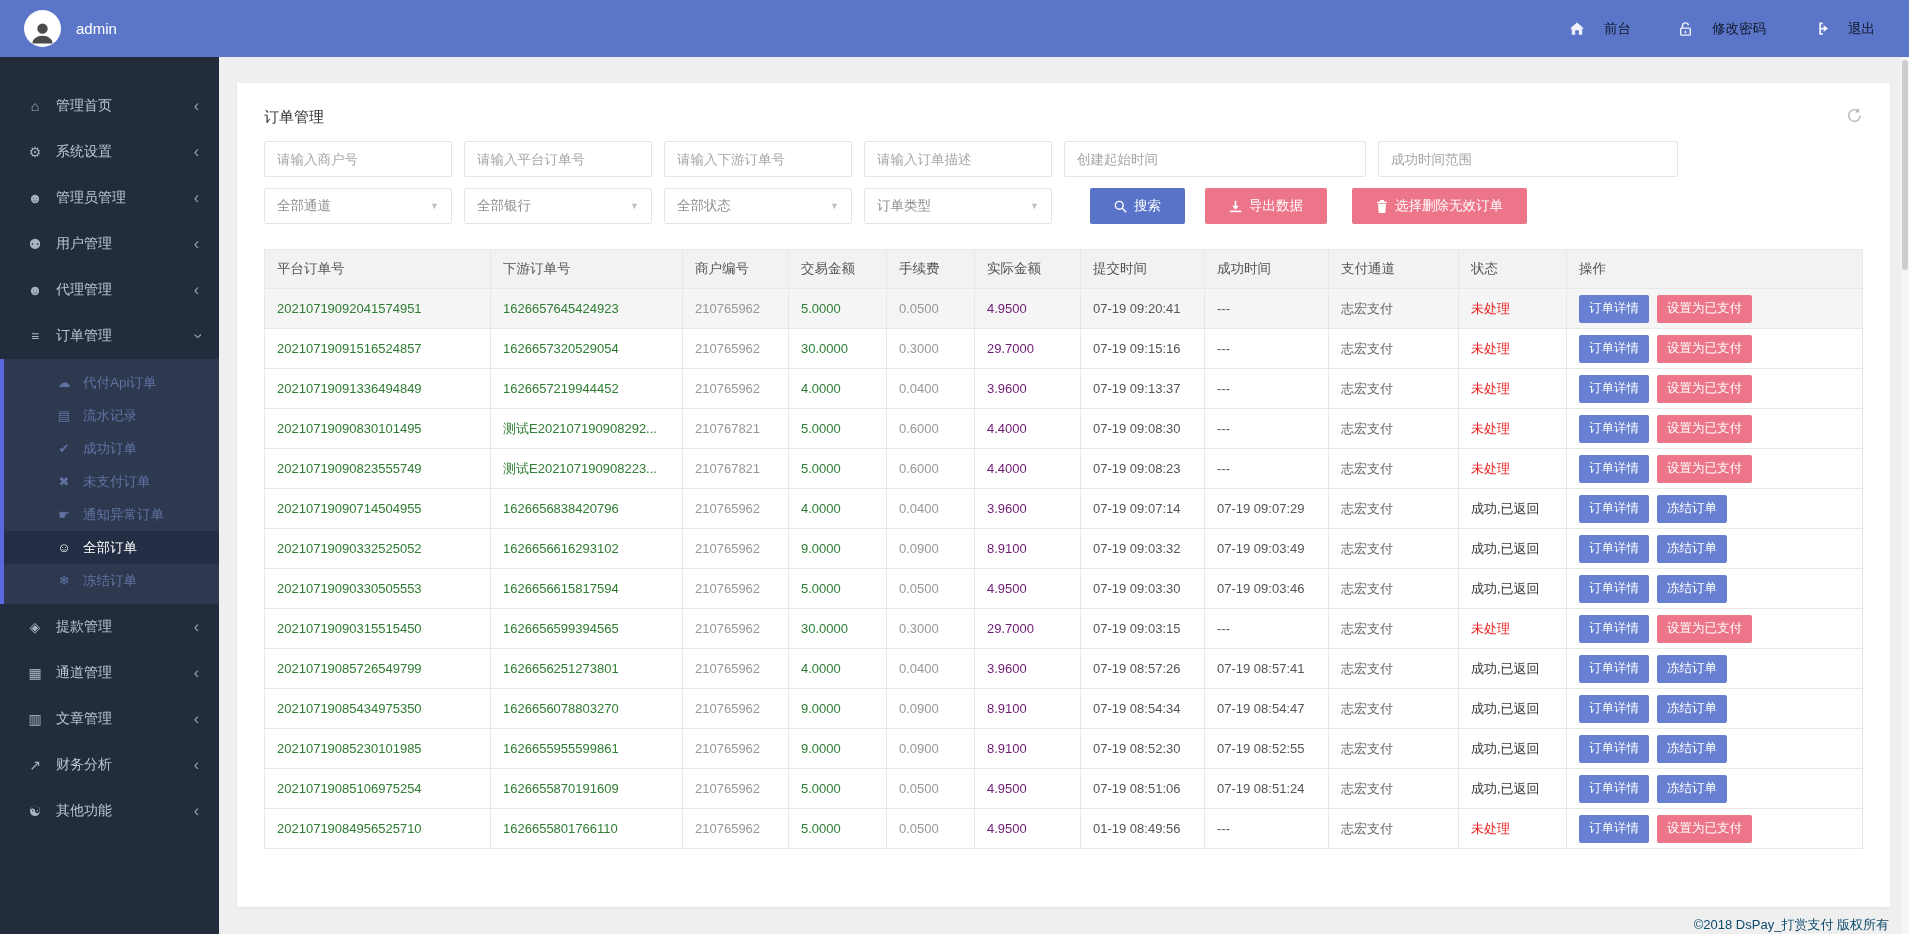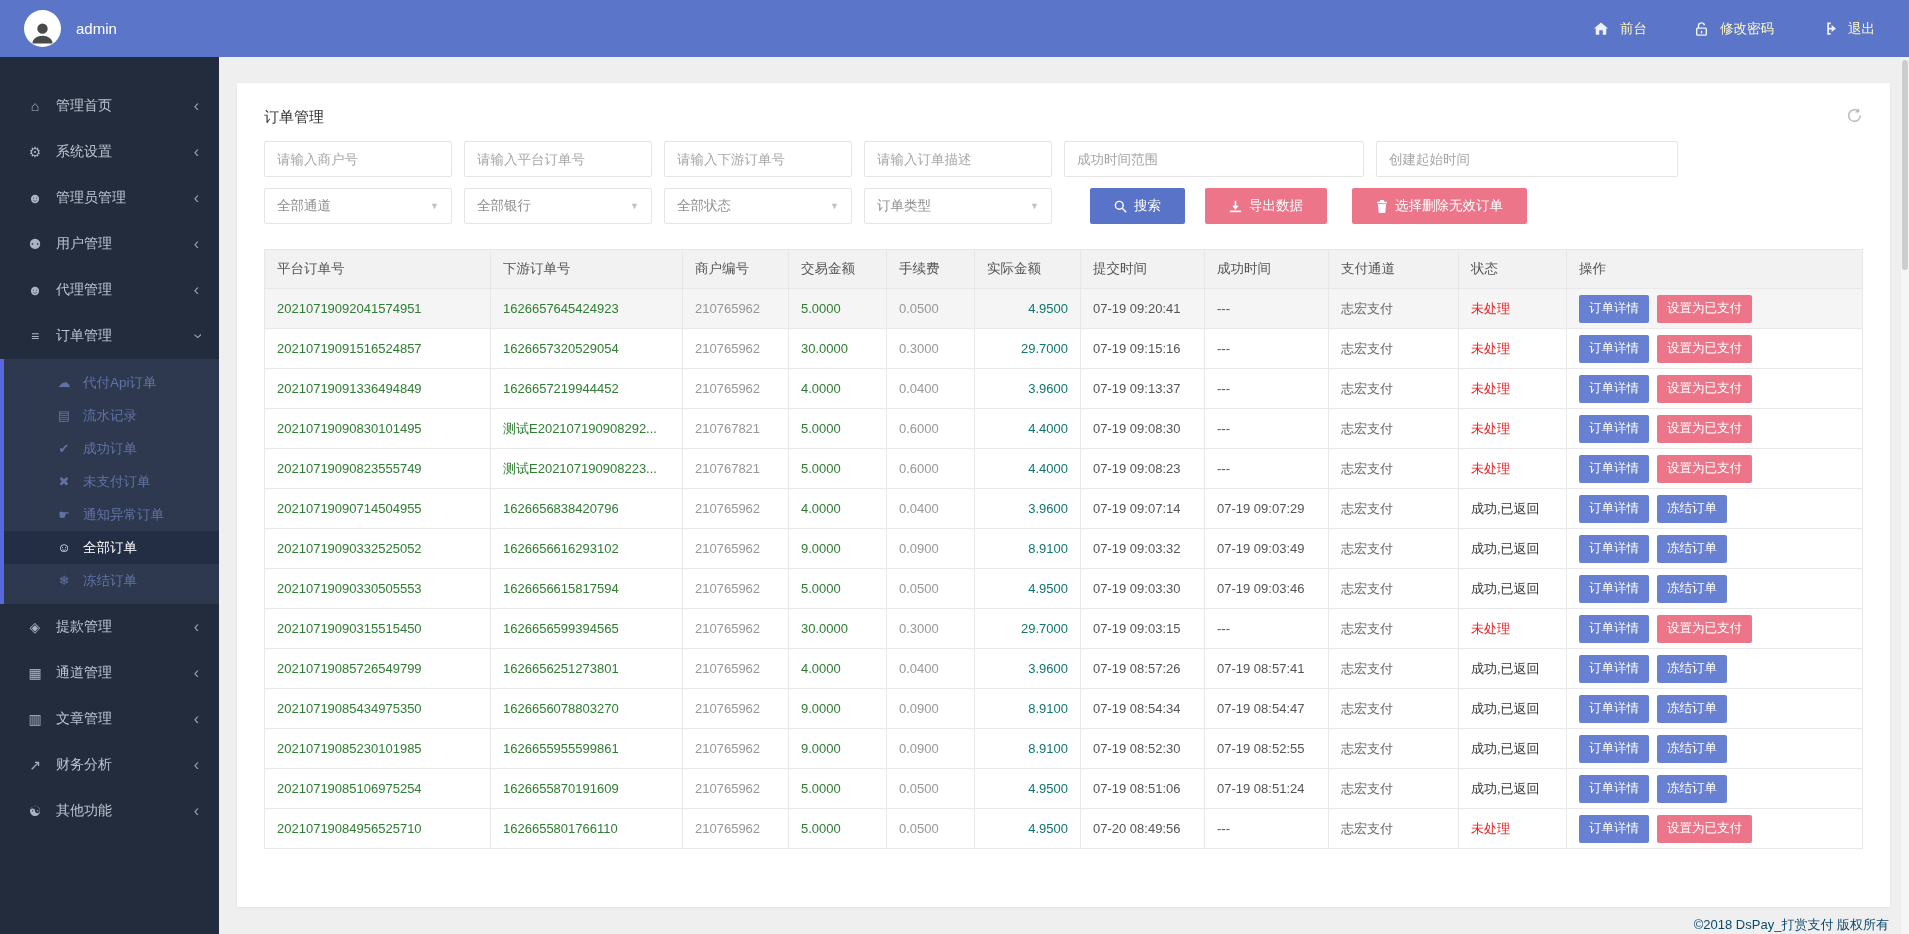--- a/index.html
+++ b/index.html
@@ -11,22 +11,22 @@
   
   .topbar{
     height:57px; background:#5b76c8; display:flex; align-items:center;
     justify-content:space-between; padding:0 34px 0 24px;
   }
   .user-box{ display:flex; align-items:center; gap:15px; }
   .avatar{ width:37px; height:37px; border-radius:50%; background:#fff;
     display:flex; align-items:flex-end; justify-content:center; overflow:hidden; }
   .user-name{ color:#fff; font-size:15px; }
   .topnav{ display:flex; align-items:center; }
-  .topnav-item{ color:#fef9c3; font-size:13.5px; margin-left:48px; display:inline-flex;
-    align-items:center; gap:12px; cursor:pointer; }
+  .topnav-item{ color:#0f172a; font-size:13.5px; margin-left:48px; display:inline-flex;
+    align-items:center; gap:20px; cursor:pointer; }
   .topnav-item svg{ display:block; }
   
   .layout{ display:flex; height:877px; }
   .sidebar{ width:219px; background:#222c3c; flex-shrink:0; padding-top:26px; }
   .side-item{ height:46px; display:flex; align-items:center; padding:0 20px 0 25px;
     color:#bcc5d2; font-size:14px; cursor:pointer; }
   .side-item .ico{ width:20px; margin-right:11px; font-size:14px; color:#a9b3c3; text-align:center; flex-shrink:0;}
   .side-item .lbl{ flex:1; }
   .chev{ color:#97a0b1; font-size:16px; line-height:1; display:inline-block; }
   .chev.down{ transform:rotate(-90deg); }
@@ -62,21 +62,21 @@
   .btn-del{ background:#ed7589; margin-left:13px; }
   
   table{ width:100%; border-collapse:collapse; table-layout:fixed; margin-top:25px; }
   th,td{ border:1px solid #e8e8e8; text-align:left; padding:0 12px; }
   th{ background:#f2f2f2; color:#555; font-size:13.5px; font-weight:normal; height:39px; }
   td{ font-size:13px; height:40px; color:#555; }
   tbody tr{ background:#fff; }
   tbody tr:first-child{ background:#f5f5f5; }
   td.green{ color:#2e7d32; }
   td.gray{ color:#979797; }
-  td.red{ color:#0f766e;text-align:right; }
+  td.red{ color:#701a75; }
   td.time{ color:#555; }
   td.channel{ color:#666; }
   td.st-red{ color:#ef2020; }
   td.st-dark{ color:#333; }
   .rbtn{ height:28px; border:none; border-radius:2px; color:#fff; font-size:12.5px;
     padding:0 10px; cursor:pointer; font-family:inherit; }
   .rbtn + .rbtn{ margin-left:8px; }
   .rbtn.blue{ background:#6780d2; }
   .rbtn.pink{ background:#ed7589; }
   
@@ -227,22 +227,22 @@
               <path fill="#bbbbbb" d="M15.5 1.5v5h-5z"></path>
             </svg>
         </span>
       </div>
 
       <div class="filters first" id="filter-inputs">
           <input class="f-input" type="text" placeholder="请输入商户号" style="">
           <input class="f-input" type="text" placeholder="请输入平台订单号" style="">
           <input class="f-input" type="text" placeholder="请输入下游订单号" style="">
           <input class="f-input" type="text" placeholder="请输入订单描述" style="">
+          <input class="f-input wide" type="text" placeholder="创建起始时间" style="">
           <input class="f-input wide2" type="text" placeholder="成功时间范围" style="">
-          <input class="f-input wide" type="text" placeholder="创建起始时间" style="">
         </div>
 
       <div class="filters" id="filter-selects">
 
         <div class="sel">
             <span>全部通道</span>
             <span class="caret">▼</span>
           </div>
           <div class="sel">
             <span>全部银行</span>
@@ -483,21 +483,21 @@
               <td class="st-dark">成功,已返回</td>
               <td><button class="rbtn blue">订单详情</button><button class="rbtn blue">冻结订单</button></td>
             </tr>
             <tr>
               <td class="green">20210719084956525710</td>
               <td class="green">1626655801766110</td>
               <td class="gray">210765962</td>
               <td class="green">5.0000</td>
               <td class="gray">0.0500</td>
               <td class="red">4.9500</td>
-              <td class="time">07-20 08:49:56</td>
+              <td class="time">01-19 08:49:56</td>
               <td class="time">---</td>
               <td class="channel">志宏支付</td>
               <td class="st-red">未处理</td>
               <td><button class="rbtn blue">订单详情</button><button class="rbtn pink">设置为已支付</button></td>
             </tr>
           </tbody>
       </table>
     </div>
 
     <div class="footer">©2018 DsPay_打赏支付 版权所有</div>

